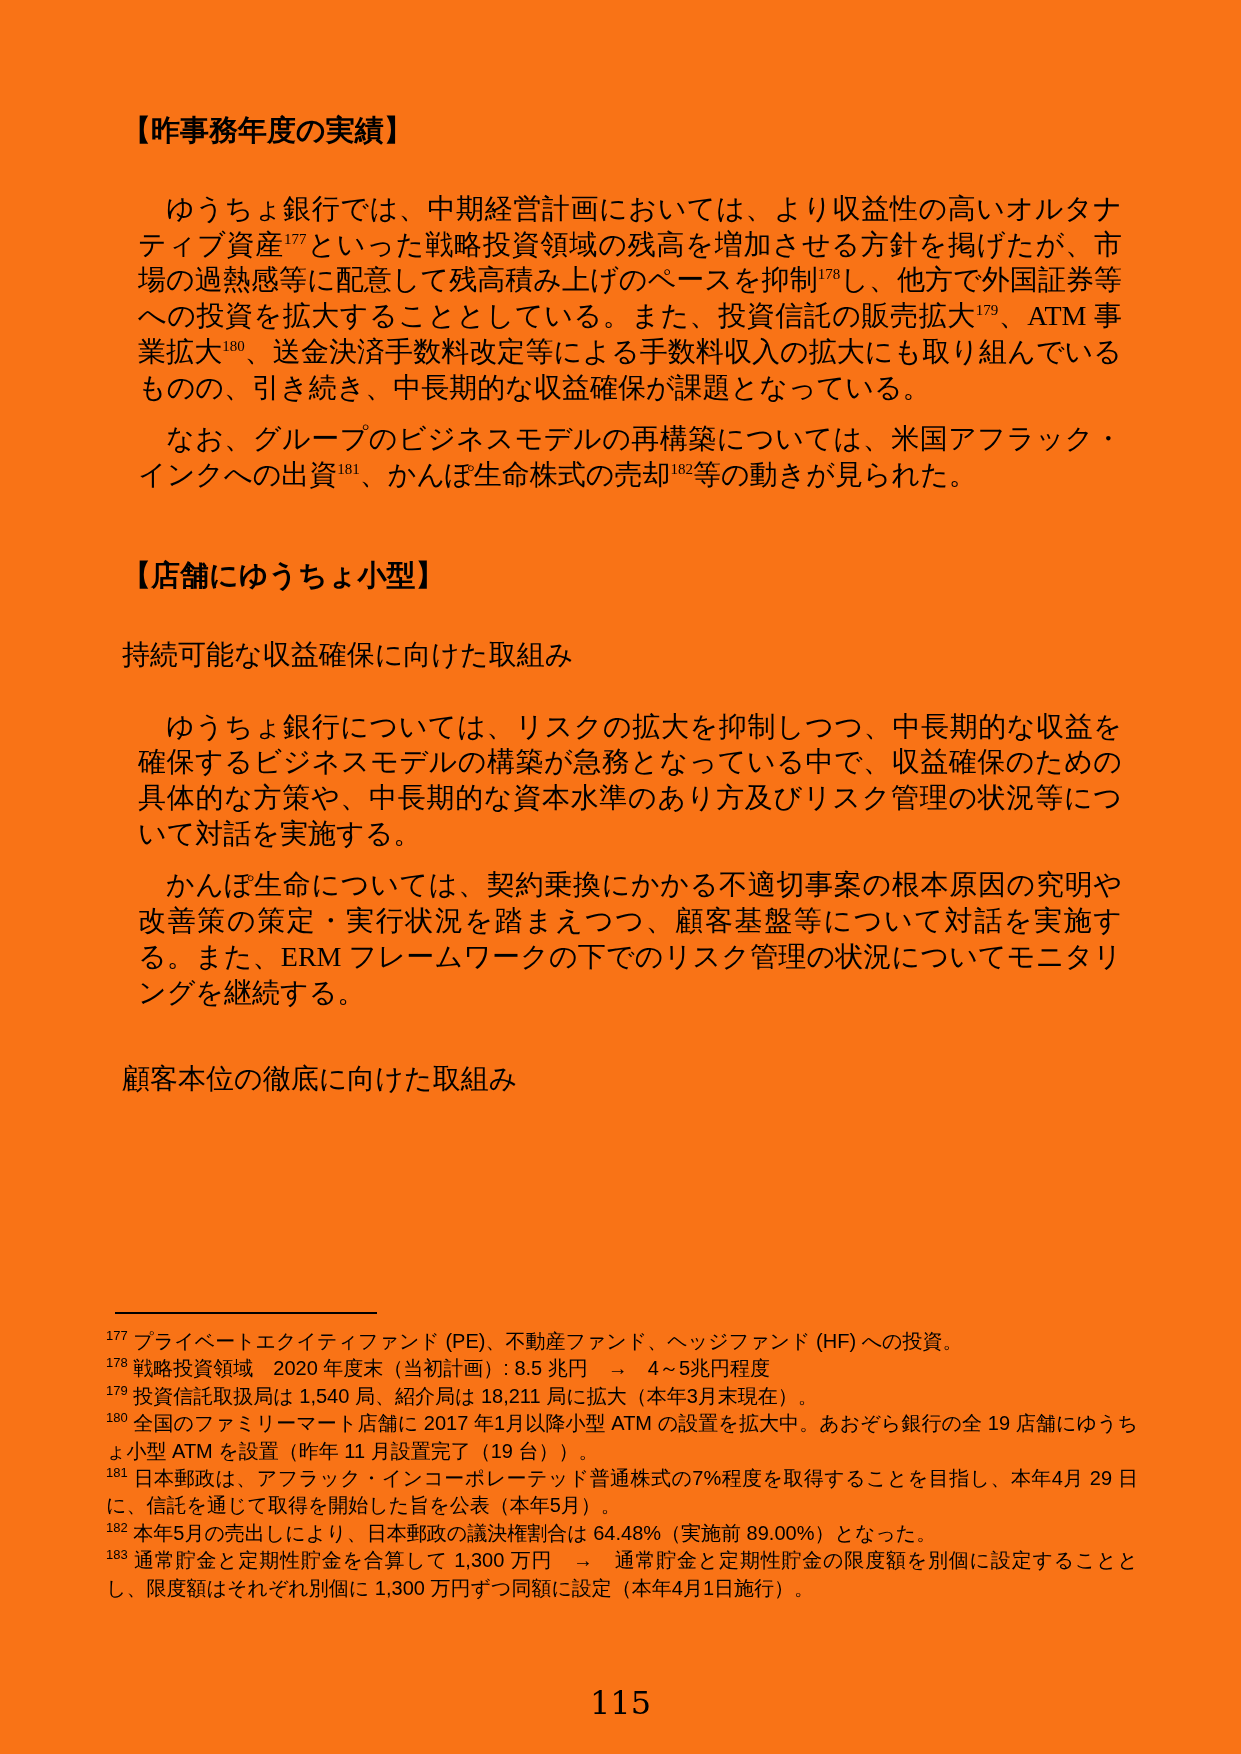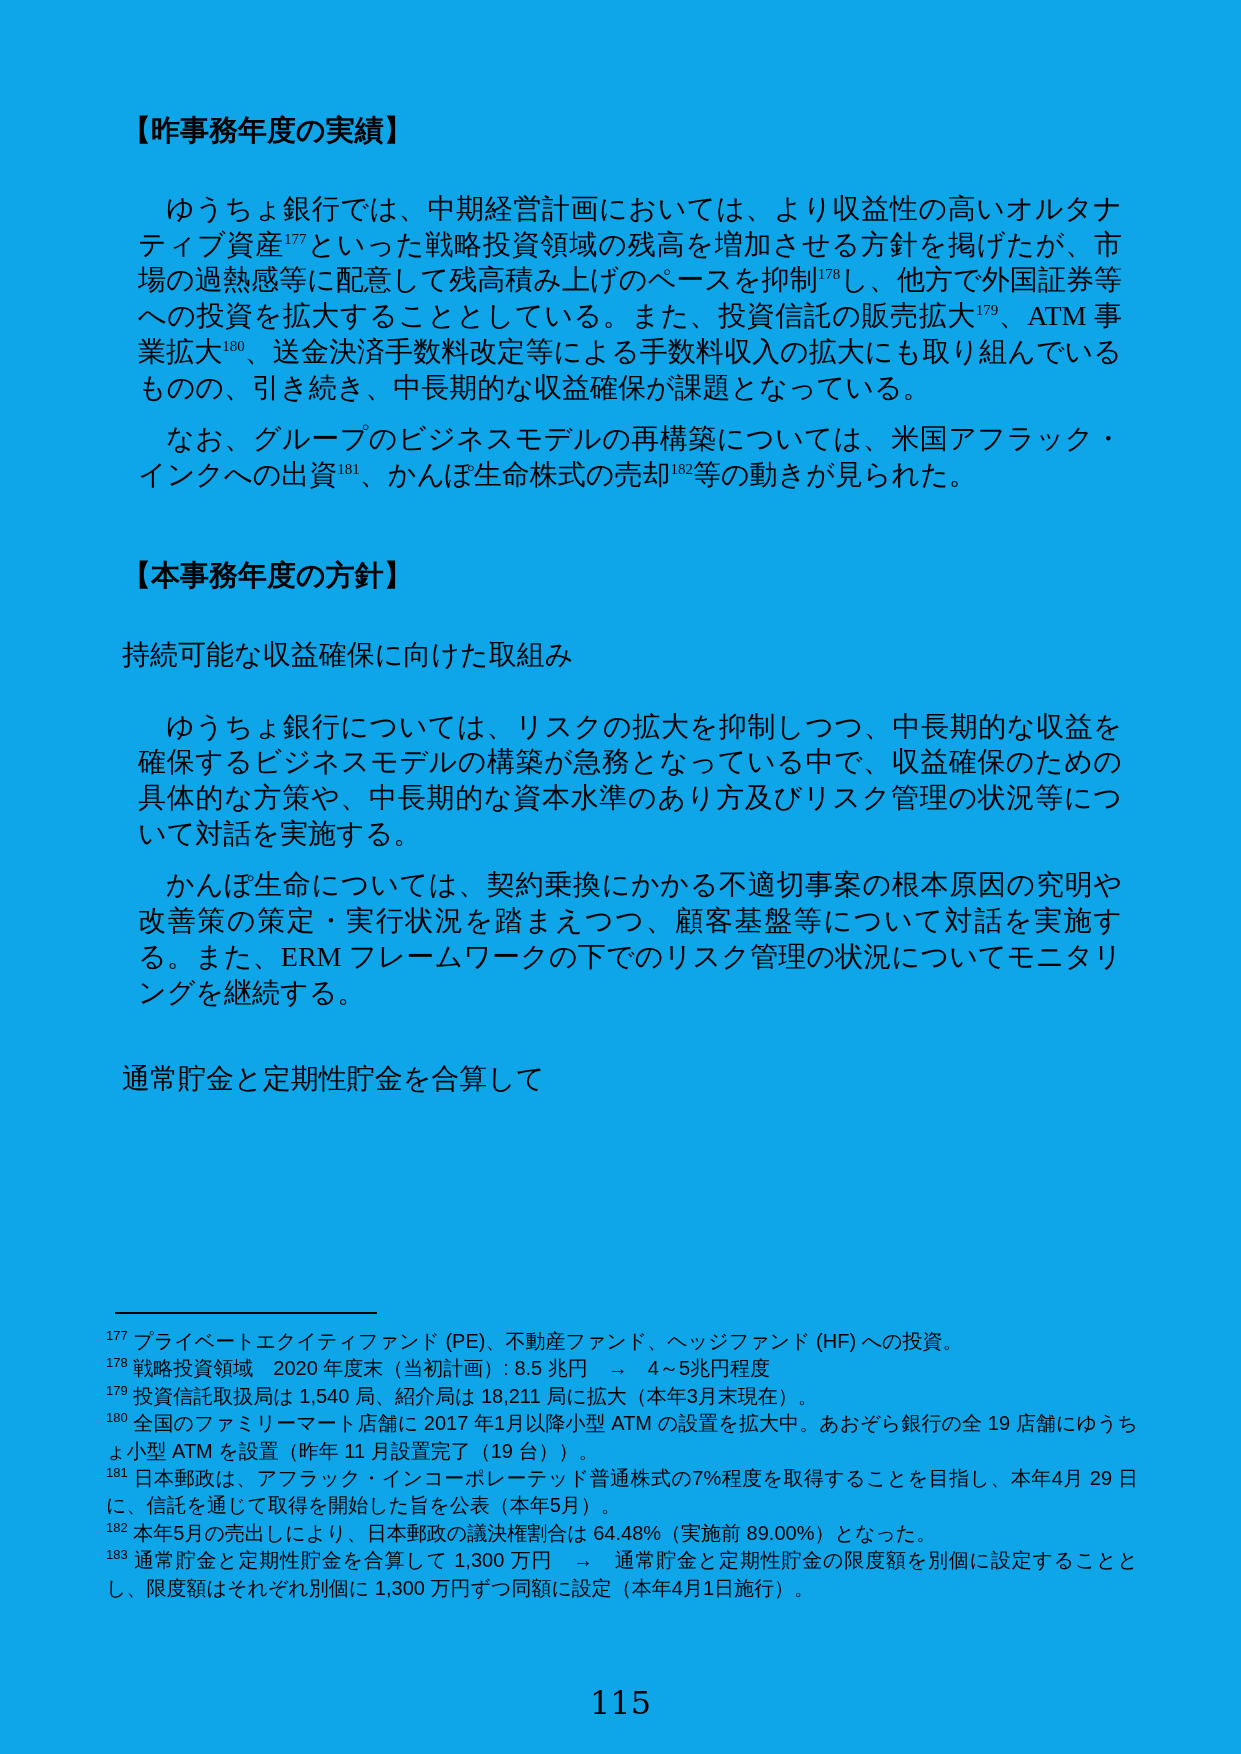--- a/index.html
+++ b/index.html
@@ -4,21 +4,21 @@
 <style>
   html, body {
     margin: 0;
     padding: 0;
     background: #ffffff;
   }
   .page {
     position: relative;
     width: 1241px;
     height: 1754px;
-    background: #0ea5e9;
+    background: #f97316;
     color: #000000;
     overflow: hidden;
   }
   .content {
     position: absolute;
     left: 122px;
     top: 112px;
     width: 1016px;
   }
   .heading1 {
@@ -90,25 +90,25 @@
   }
 </style>
 </head>
 <body>
 
 <div class="page">
   <div class="content">
       <div class="heading1">【昨事務年度の実績】</div>
       <p class="body-p">ゆうちょ銀行では、中期経営計画においては、より収益性の高いオルタナティブ資産<sup>177</sup>といった戦略投資領域の残高を増加させる方針を掲げたが、市場の過熱感等に配意して残高積み上げのペースを抑制<sup>178</sup>し、他方で外国証券等への投資を拡大することとしている。また、投資信託の販売拡大<sup>179</sup>、ATM 事業拡大<sup>180</sup>、送金決済手数料改定等による手数料収入の拡大にも取り組んでいるものの、引き続き、中長期的な収益確保が課題となっている。</p>
       <p class="body-p">なお、グループのビジネスモデルの再構築については、米国アフラック・インクへの出資<sup>181</sup>、かんぽ生命株式の売却<sup>182</sup>等の動きが見られた。</p>
-      <div class="heading1">【本事務年度の方針】</div>
+      <div class="heading1">【店舗にゆうちょ小型】</div>
       <div class="heading2">持続可能な収益確保に向けた取組み</div>
       <p class="body-p">ゆうちょ銀行については、リスクの拡大を抑制しつつ、中長期的な収益を確保するビジネスモデルの構築が急務となっている中で、収益確保のための具体的な方策や、中長期的な資本水準のあり方及びリスク管理の状況等について対話を実施する。</p>
       <p class="body-p">かんぽ生命については、契約乗換にかかる不適切事案の根本原因の究明や改善策の策定・実行状況を踏まえつつ、顧客基盤等について対話を実施する。また、ERM フレームワークの下でのリスク管理の状況についてモニタリングを継続する。</p>
-      <div class="heading2">通常貯金と定期性貯金を合算して</div>
+      <div class="heading2">顧客本位の徹底に向けた取組み</div>
     </div>
 
   <div class="footnote-area">
     <hr class="footnote-separator">
     <div>
         <div class="footnote"><sup>177</sup> プライベートエクイティファンド (PE)、不動産ファンド、ヘッジファンド (HF) への投資。</div>
         <div class="footnote"><sup>178</sup> 戦略投資領域　2020 年度末（当初計画）: 8.5 兆円　→　4～5兆円程度</div>
         <div class="footnote"><sup>179</sup> 投資信託取扱局は 1,540 局、紹介局は 18,211 局に拡大（本年3月末現在）。</div>
         <div class="footnote"><sup>180</sup> 全国のファミリーマート店舗に 2017 年1月以降小型 ATM の設置を拡大中。あおぞら銀行の全 19 店舗にゆうちょ小型 ATM を設置（昨年 11 月設置完了（19 台））。</div>
         <div class="footnote"><sup>181</sup> 日本郵政は、アフラック・インコーポレーテッド普通株式の7%程度を取得することを目指し、本年4月 29 日に、信託を通じて取得を開始した旨を公表（本年5月）。</div>

